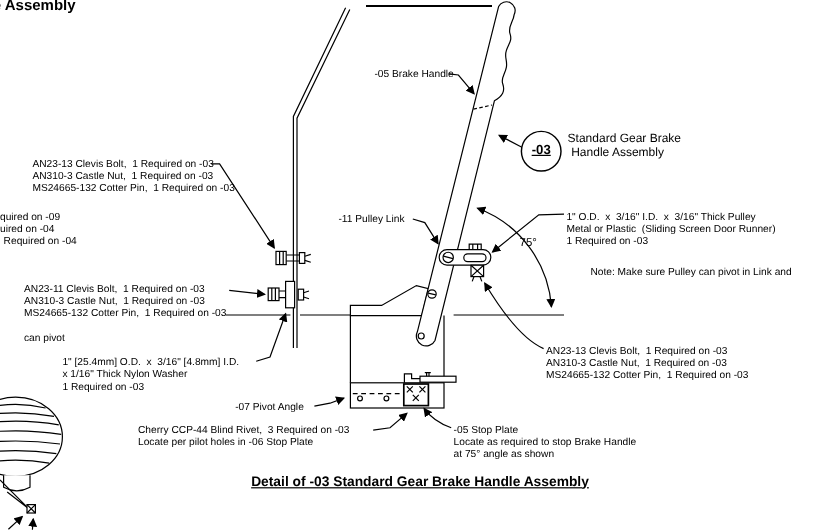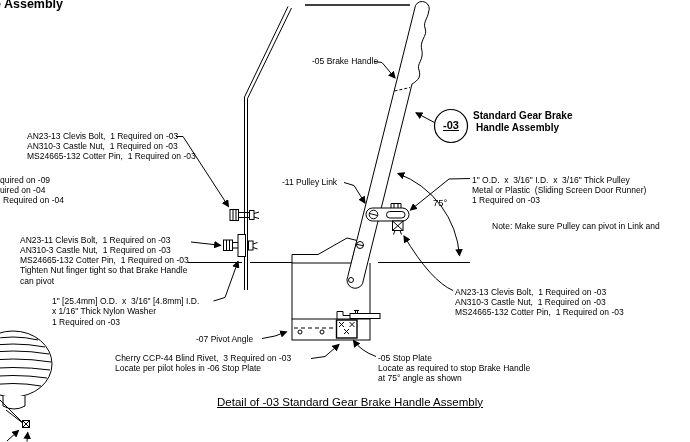--- a/index.html
+++ b/index.html
@@ -6,26 +6,26 @@
   #stage{
     position:relative;width:690px;height:442px;overflow:hidden;
     background:#fff;font-family:"Liberation Sans",sans-serif;color:#000;
   }
   #drawing{position:absolute;left:0;top:0;}
   .lbl{
     position:absolute;font-size:8.5px;line-height:10.3px;white-space:pre;
     color:#000;
   }
   .hdr{font-size:12.5px;font-weight:bold;}
-  .callout-title{font-size:10px;font-weight:bold;}
+  .callout-title{font-size:10px;font-weight:normal;}
   .circ-id{font-size:11px;font-weight:bold;text-align:center;text-decoration:underline;}
   .deg{font-size:9.5px;}
   .ftitle{
     position:absolute;left:150px;width:400px;text-align:center;
-    font-size:11.5px;font-weight:normal;text-decoration:underline;white-space:pre;
+    font-size:11.5px;font-weight:bold;text-decoration:underline;white-space:pre;
   }
   .fscale{
     position:absolute;left:150px;width:400px;text-align:center;
     font-size:11.5px;font-weight:bold;white-space:pre;
   }
 </style>
 </head>
 <body>
 
 <div id="stage">
@@ -139,21 +139,20 @@
   <div class="lbl" style="left:27px;top:140.8px">AN310-3 Castle Nut,  1 Required on -03</div>
   <div class="lbl" style="left:27px;top:151.1px">MS24665-132 Cotter Pin,  1 Required on -03</div>
 
   <div class="lbl" style="left:0;top:174.5px">quired on -09</div>
   <div class="lbl" style="left:0;top:184.8px">uired on -04</div>
   <div class="lbl" style="left:3px;top:195.1px">Required on -04</div>
 
   <div class="lbl" style="left:20px;top:234.5px">AN23-11 Clevis Bolt,  1 Required on -03</div>
   <div class="lbl" style="left:20px;top:244.8px">AN310-3 Castle Nut,  1 Required on -03</div>
   <div class="lbl" style="left:20px;top:255.1px">MS24665-132 Cotter Pin,  1 Required on -03</div>
-  <div class="lbl" style="left:20px;top:265.4px">Tighten Nut finger tight so that Brake Handle</div>
   <div class="lbl" style="left:20px;top:275.7px">can pivot</div>
 
   <div class="lbl" style="left:52px;top:296px">1" [25.4mm] O.D.  x  3/16" [4.8mm] I.D.</div>
   <div class="lbl" style="left:52px;top:306.3px">x 1/16" Thick Nylon Washer</div>
   <div class="lbl" style="left:52px;top:316.6px">1 Required on -03</div>
 
   <div class="lbl" style="left:312px;top:56px">-05 Brake Handle</div>
   <div class="lbl" style="left:282px;top:176.5px">-11 Pulley Link</div>
   <div class="lbl" style="left:196px;top:334px">-07 Pivot Angle</div>
   <div class="lbl deg" style="left:433px;top:198px">75°</div>

